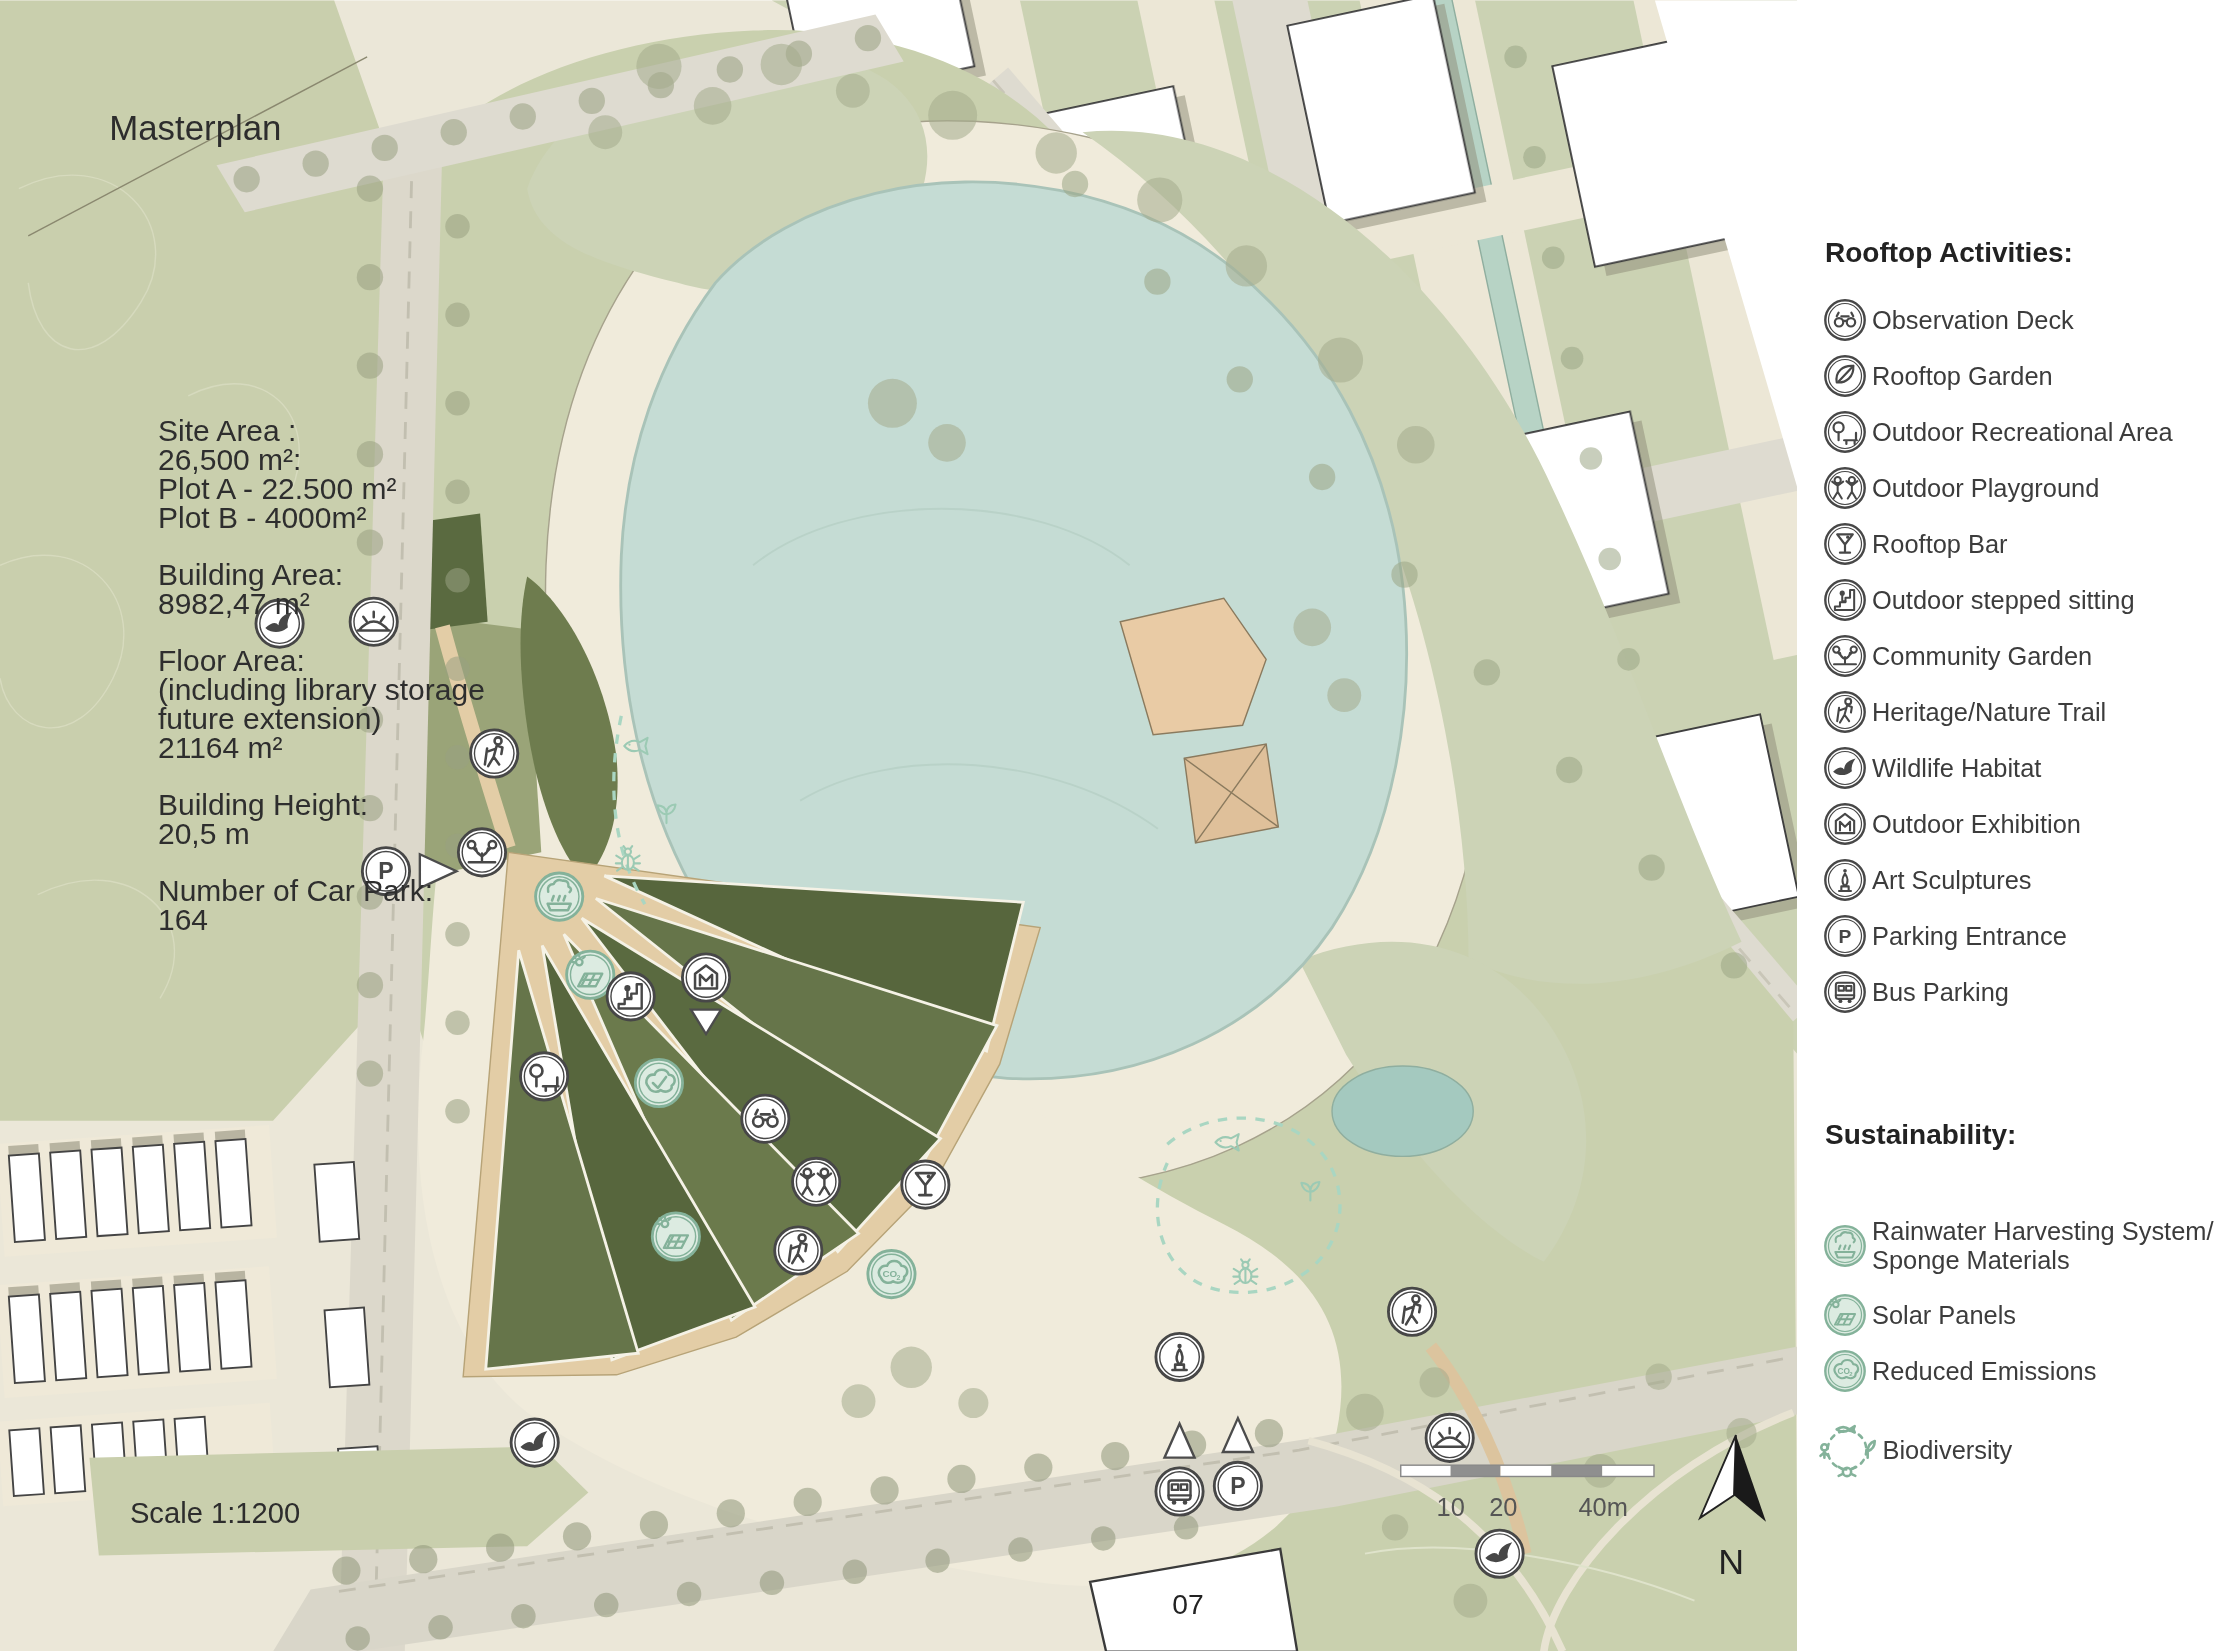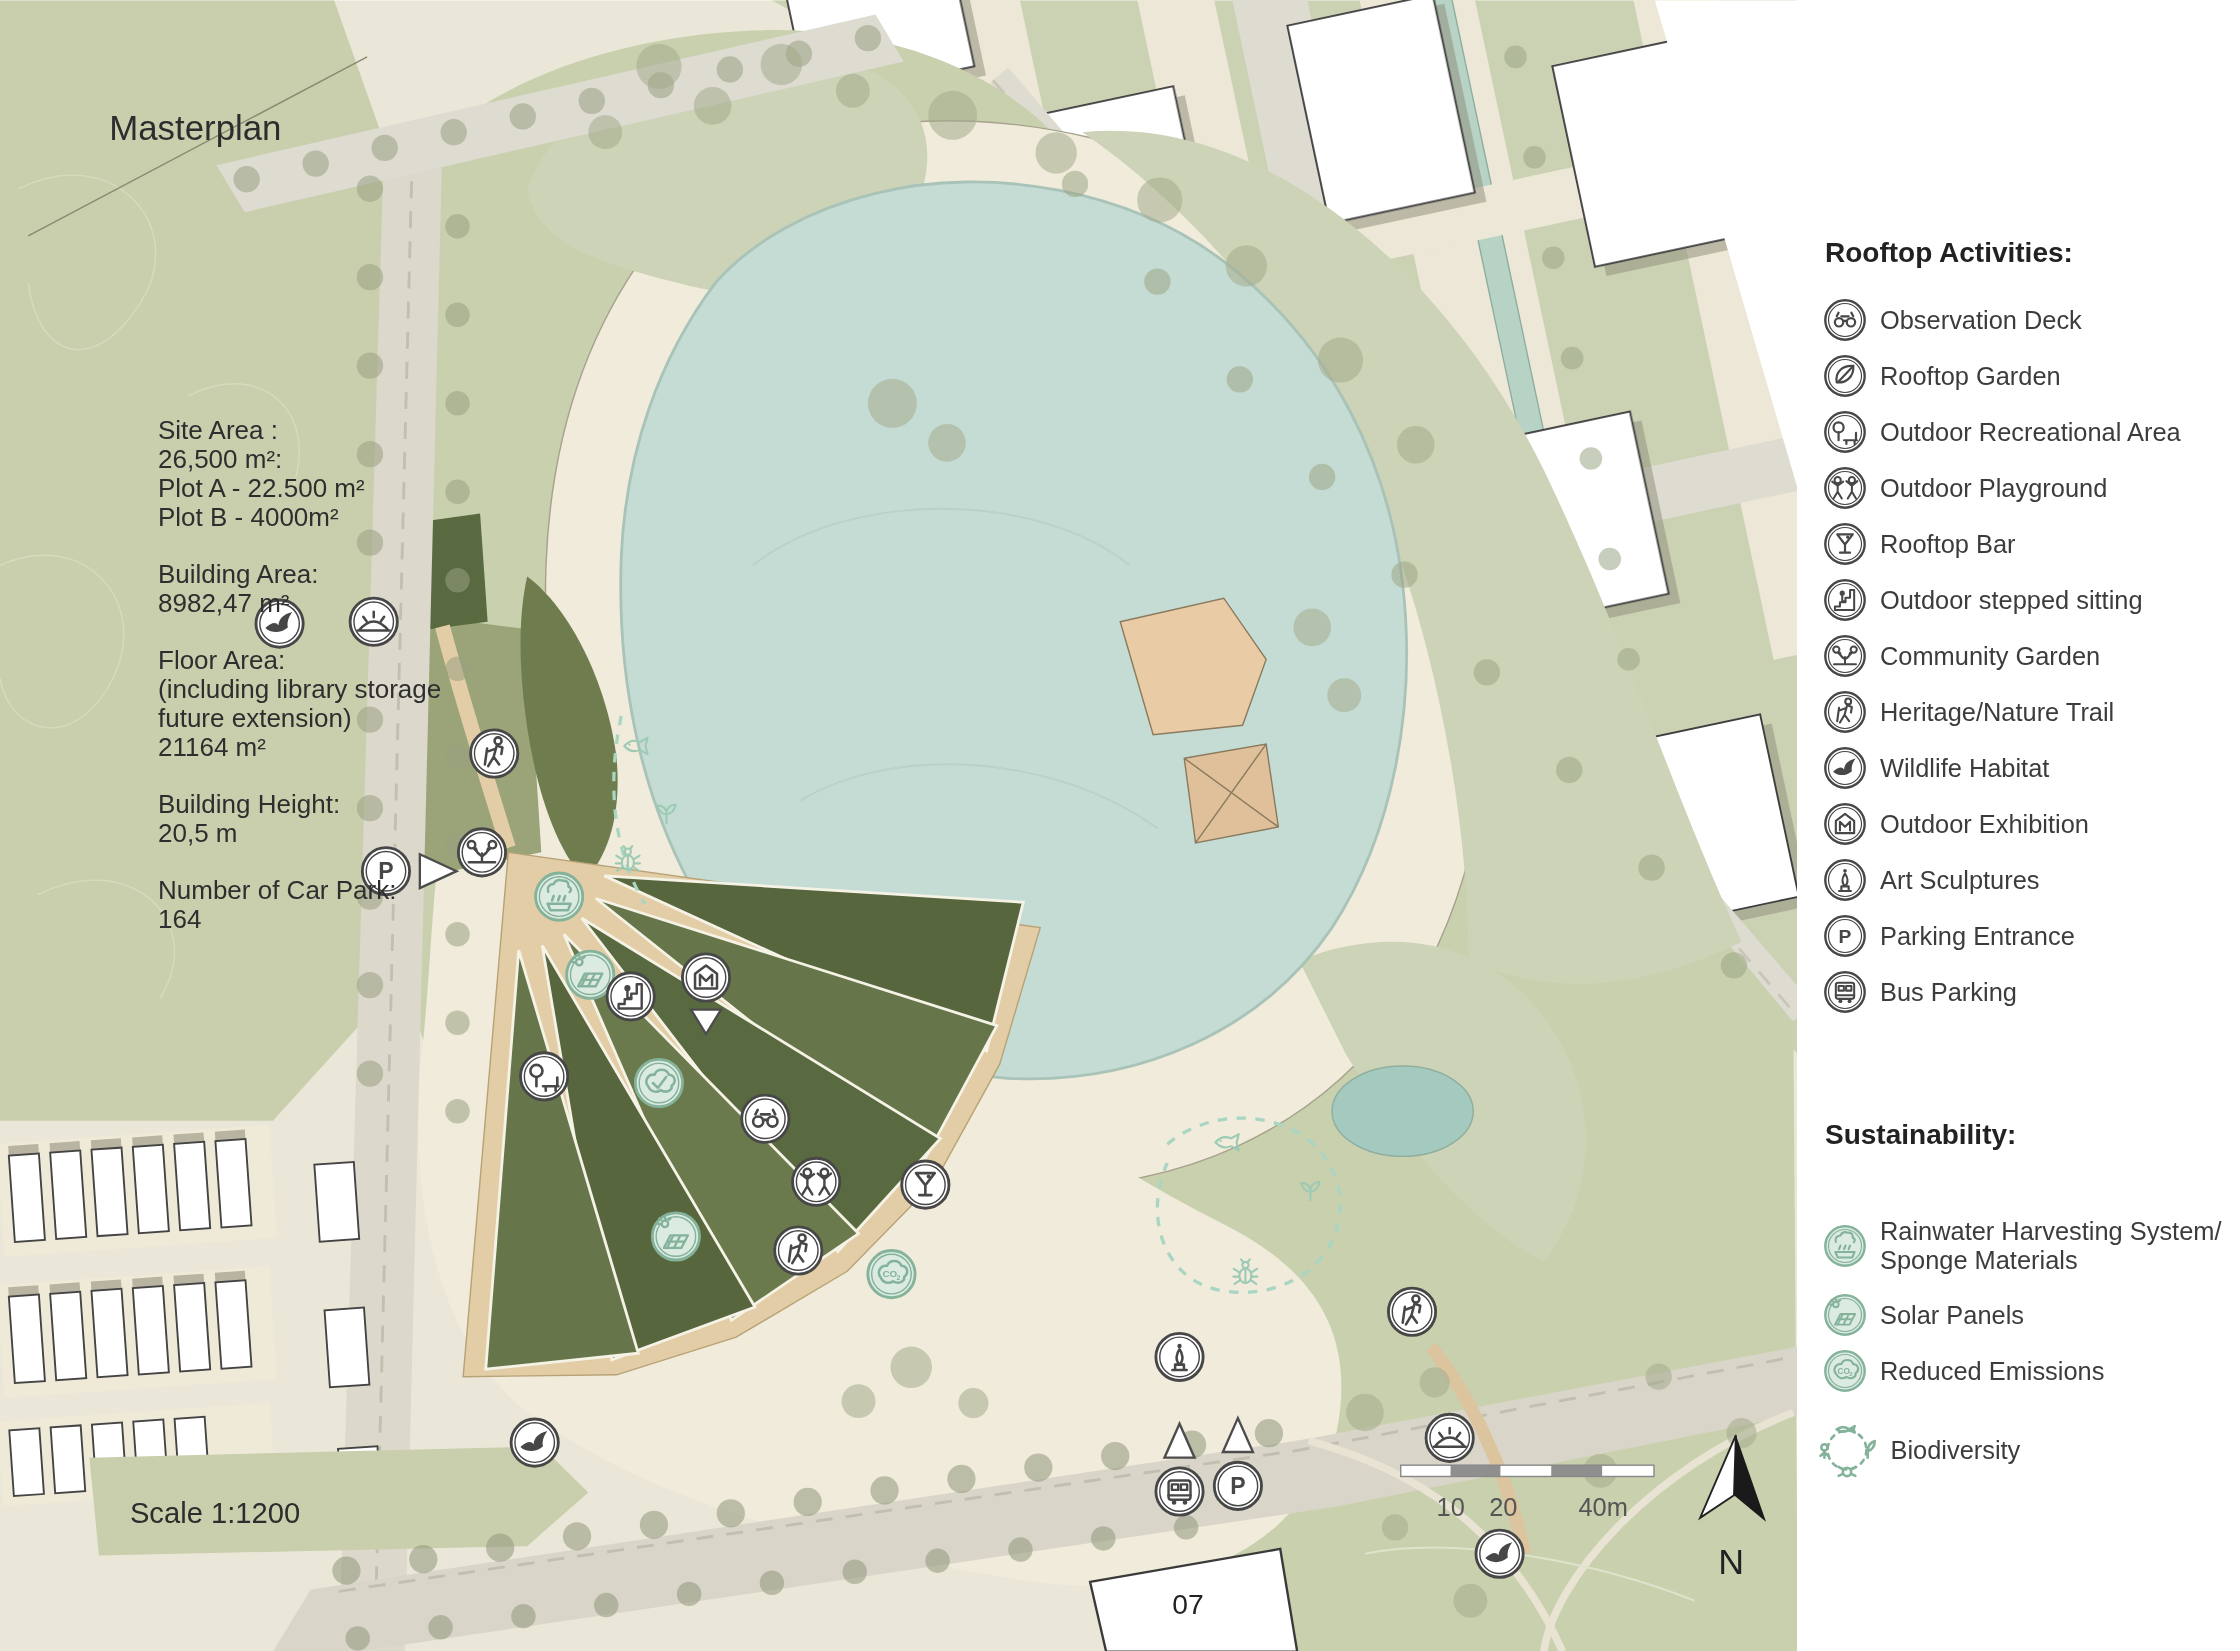--- a/index.html
+++ b/index.html
@@ -4,31 +4,31 @@
 <style>
   html,body{margin:0;padding:0;background:#fff;}
   body{width:2240px;height:1652px;position:relative;overflow:hidden;
        font-family:"Liberation Sans",sans-serif;color:#333;}
   #map{position:absolute;left:0;top:0;}
   
   .act{color:#474747;--bg:#ffffff;}
   .sus{color:#84b29a;--bg:#dcebe1;}
   .mini{color:#9ccab4;}
   
-  .stats{position:absolute;left:158px;top:416px;font-size:26px;line-height:29px;color:#2e2e2e;}
+  .stats{position:absolute;left:158px;top:416px;font-size:30px;line-height:29px;color:#2e2e2e;}
   .stats .grp{margin:0 0 28px 0;}
   
   .legend{position:absolute;left:1797px;top:0;width:444px;height:1652px;background:#ffffff;}
   .lhead{position:absolute;left:28px;font-weight:700;font-size:28px;color:#222;white-space:nowrap;}
   #rooftop-header{top:237px;}
   #sus-header{top:1119px;}
   .llist{position:absolute;left:0;width:444px;}
   #rooftop-list{top:292px;}
   #sus-list{top:1204px;}
-  .lrow{display:flex;align-items:center;gap:13px;height:56px;padding-left:26px;}
+  .lrow{display:flex;align-items:center;gap:5px;height:56px;padding-left:26px;}
   .lrow.tall{height:83px;}
   .lrow.bio{height:87px;margin-top:7.5px;}
   .licon{width:44px;height:44px;flex:0 0 auto;}
   .licon.big{width:62px;height:62px;margin-left:-7.5px;}
   .ltext{font-size:25.4px;color:#3c3c3c;white-space:nowrap;}
   .ltext .l2{display:block;}
 </style>
 </head>
 <body>
 

